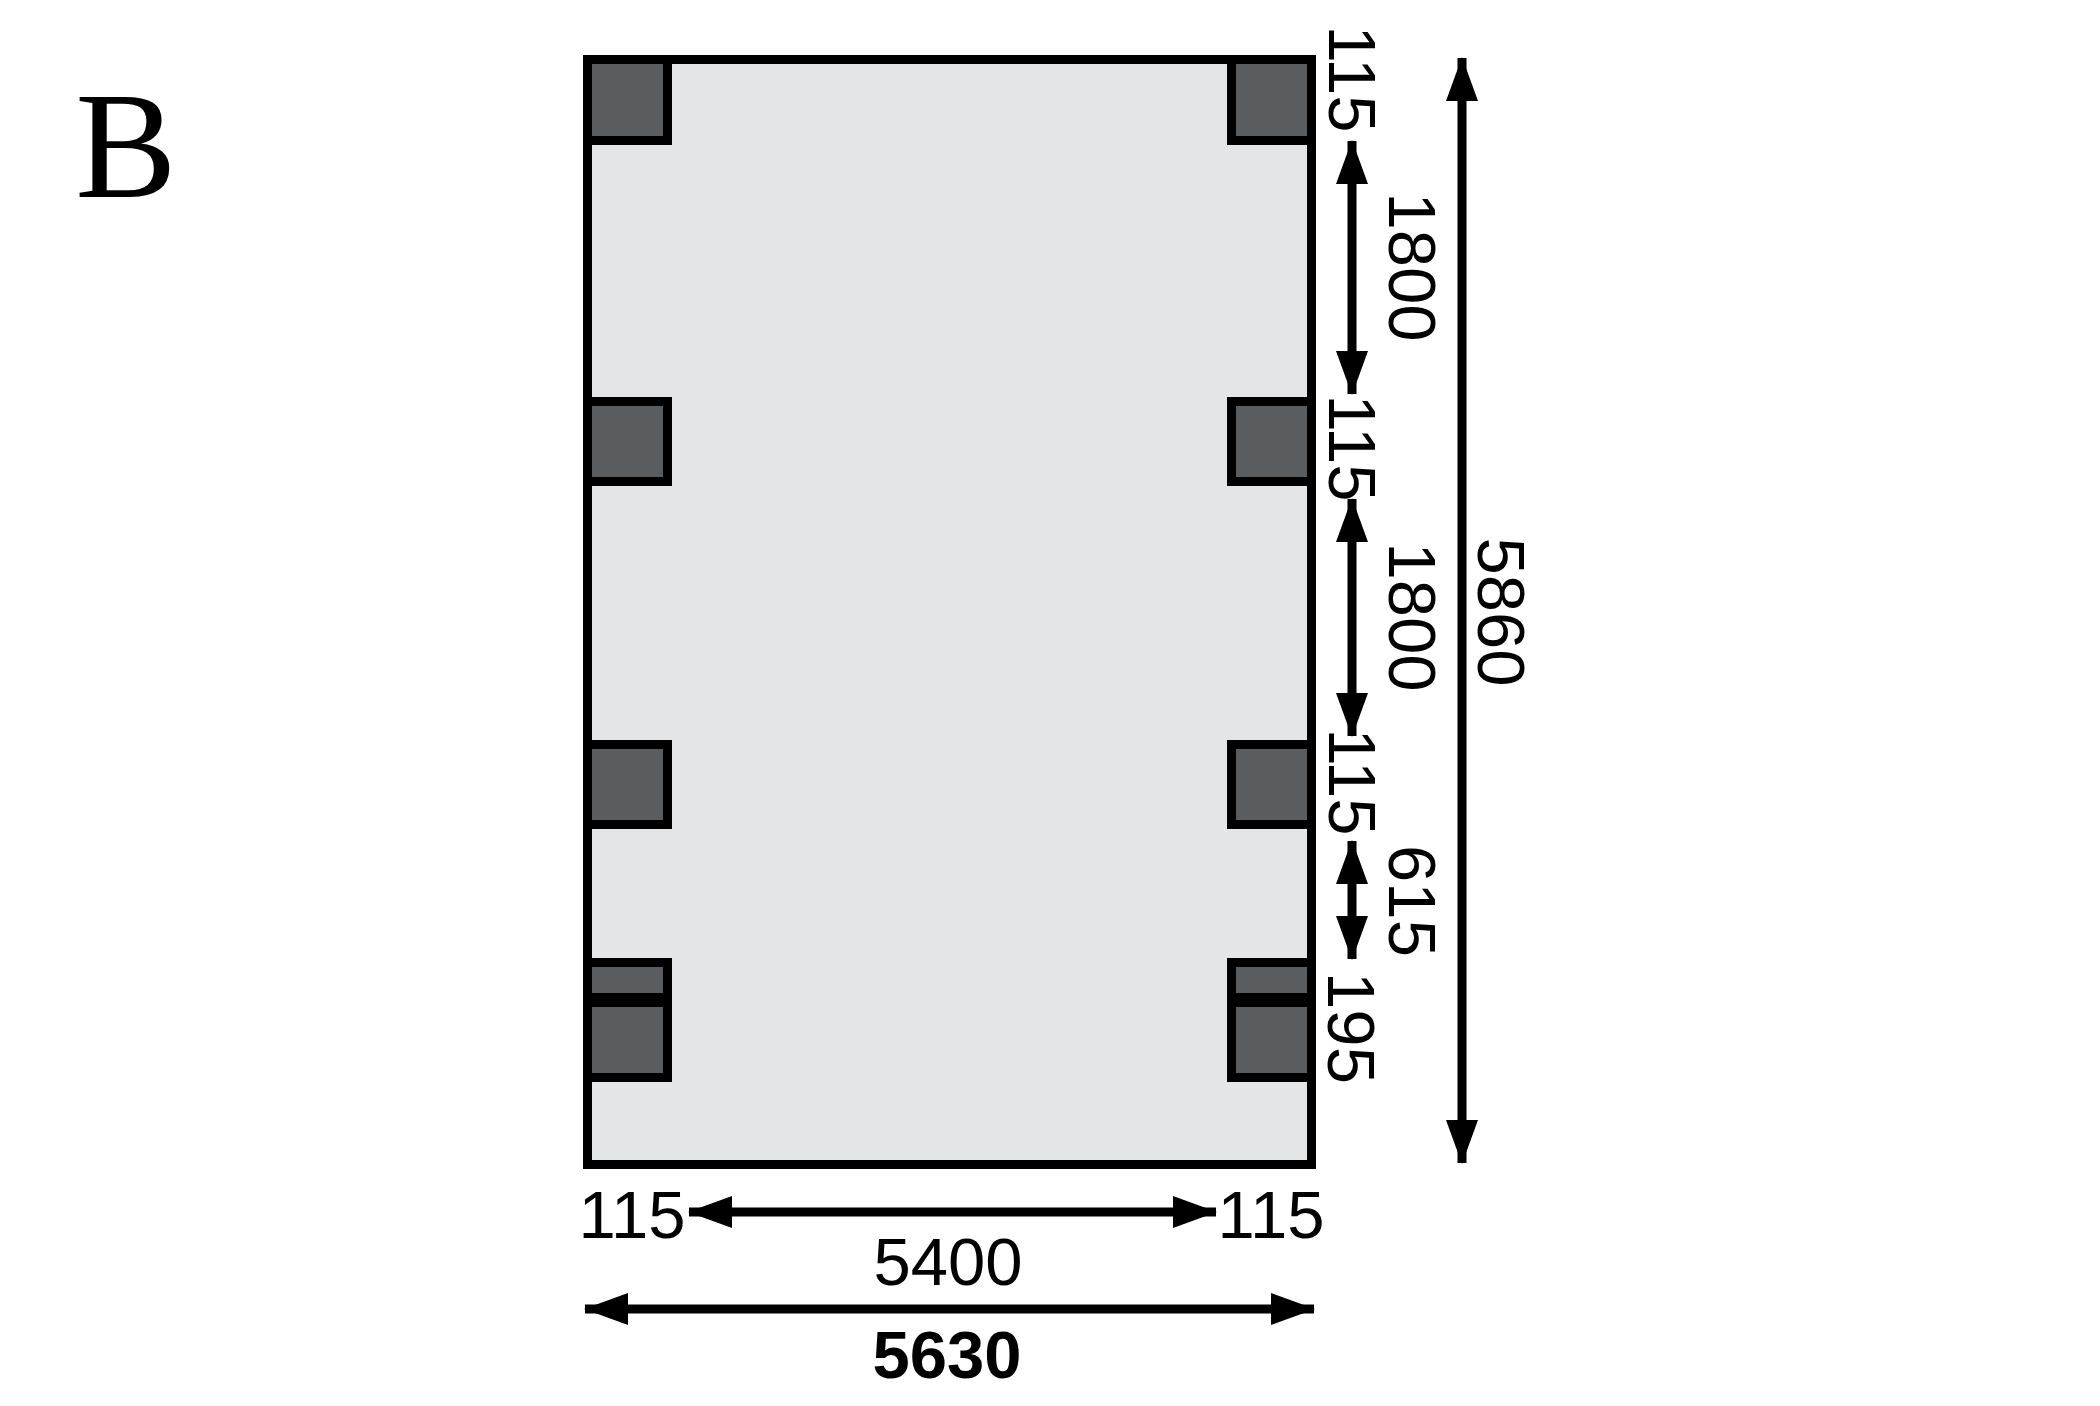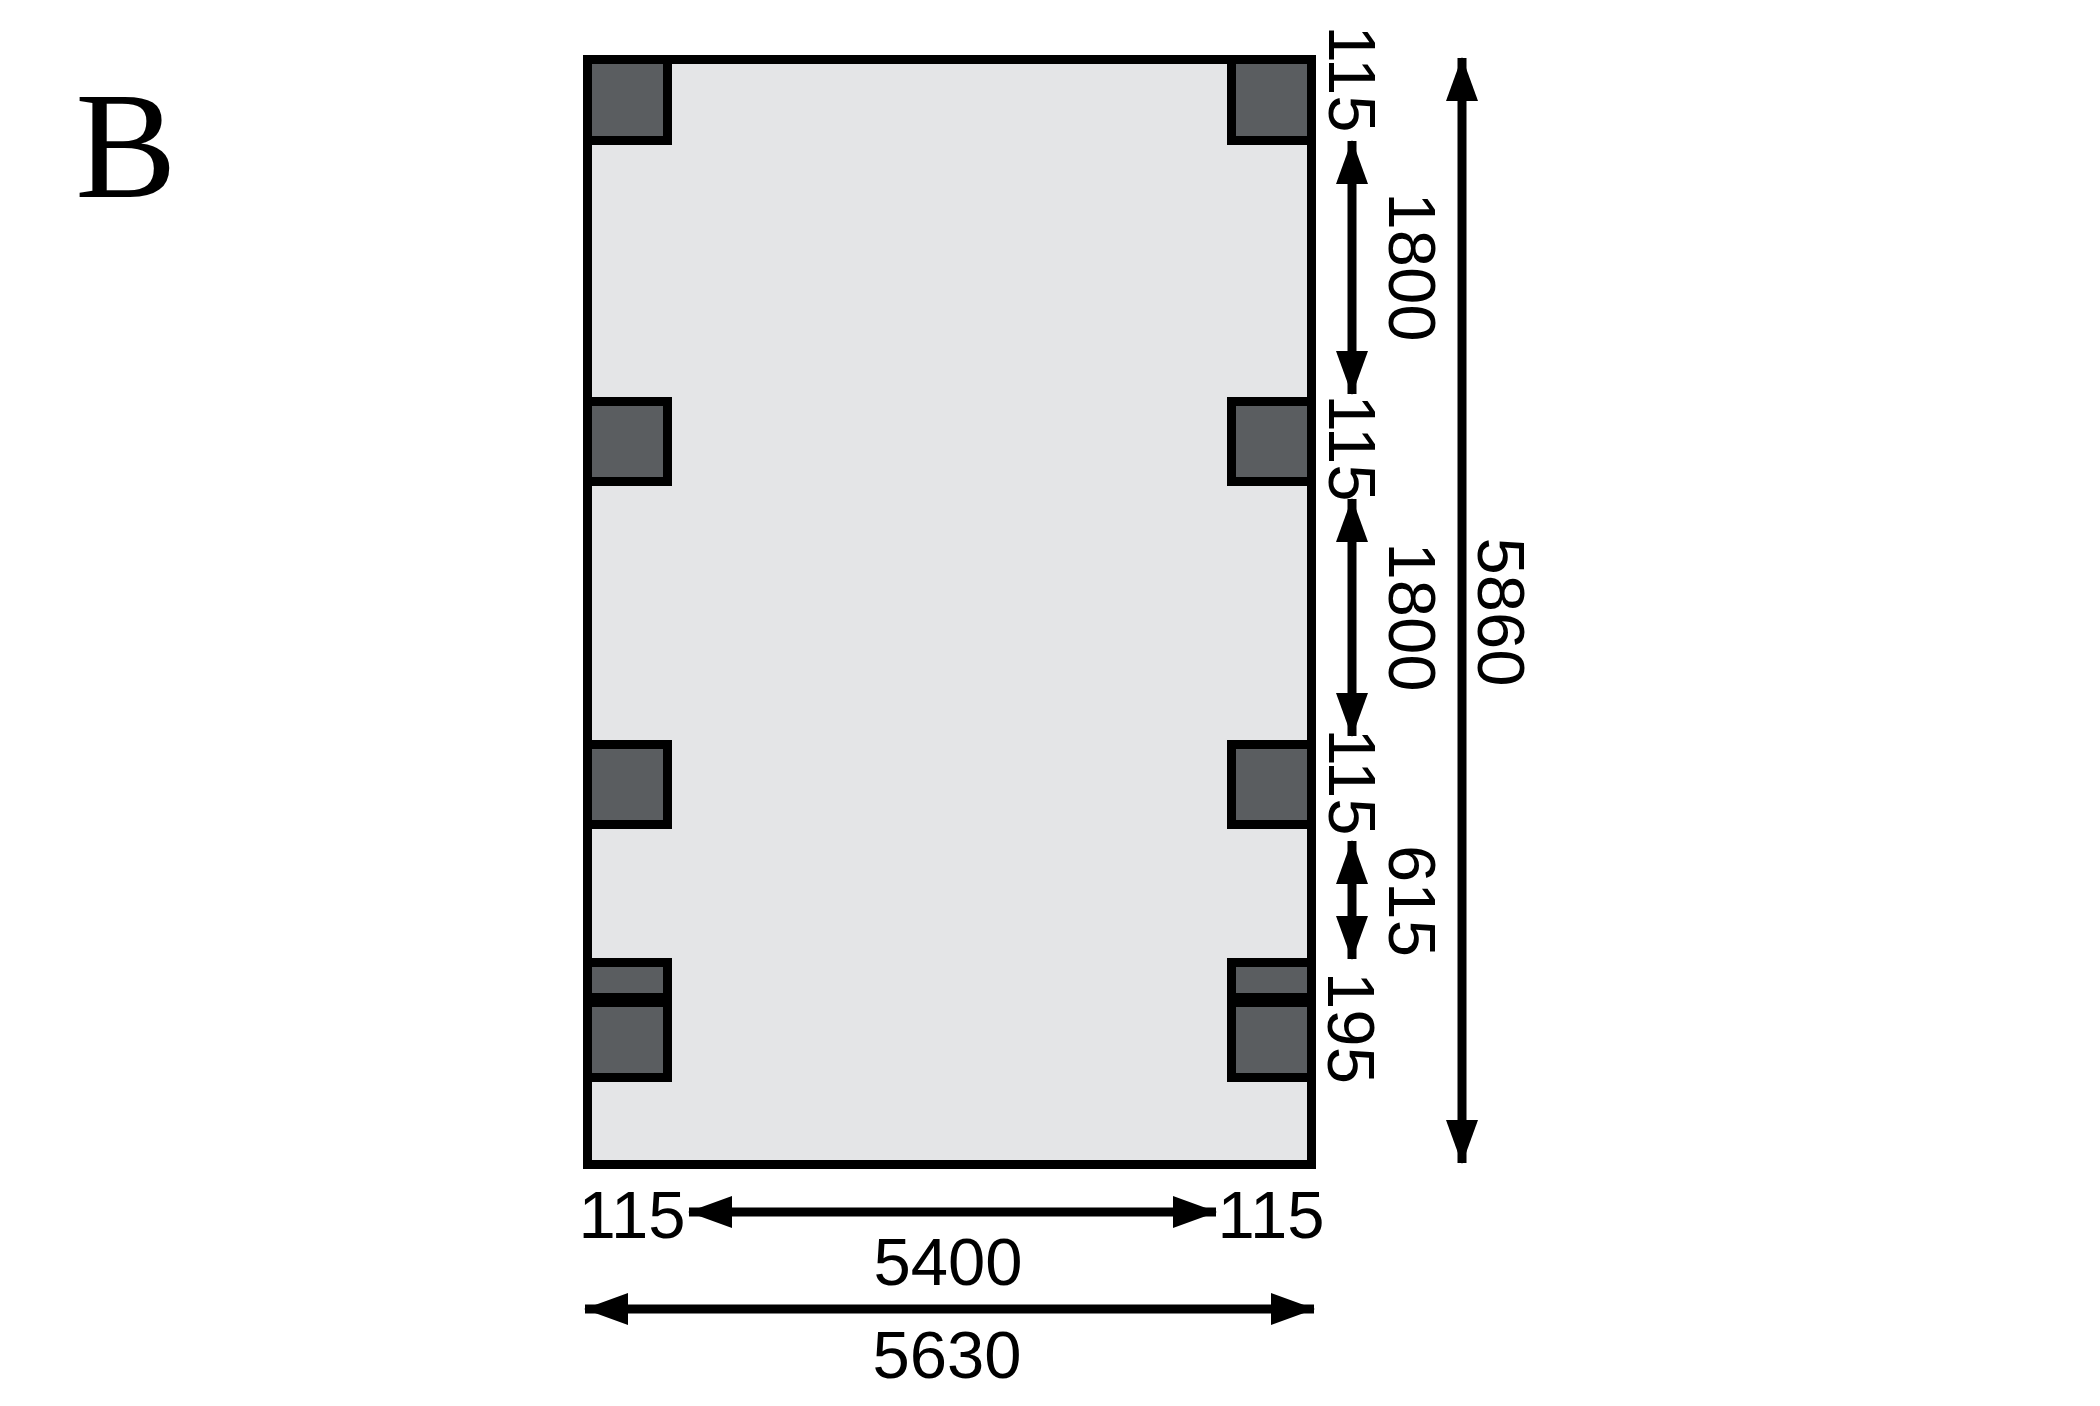--- a/index.html
+++ b/index.html
@@ -112,15 +112,15 @@
   <div class="abs dim rot" style="left:1352px;top:448px;">115</div>
   <div class="abs dim rot" style="left:1412px;top:617px;">1800</div>
   <div class="abs dim rot" style="left:1352px;top:782px;">115</div>
   <div class="abs dim rot" style="left:1412px;top:901px;">615</div>
   <div class="abs dim rot" style="left:1351px;top:1028px;">195</div>
   <div class="abs dim rot" style="left:1501px;top:612px;">5860</div>
 
   <div class="abs dim" style="left:632px;top:1214px;">115</div>
   <div class="abs dim" style="left:948px;top:1261px;">5400</div>
   <div class="abs dim" style="left:1271px;top:1214px;">115</div>
-  <div class="abs dim" style="left:947px;top:1354px;">5630</div>
+  <div class="abs dim" style="left:947px;top:1354px;font-weight:bold;">5630</div>
 
 </div>
 
 </body></html>

